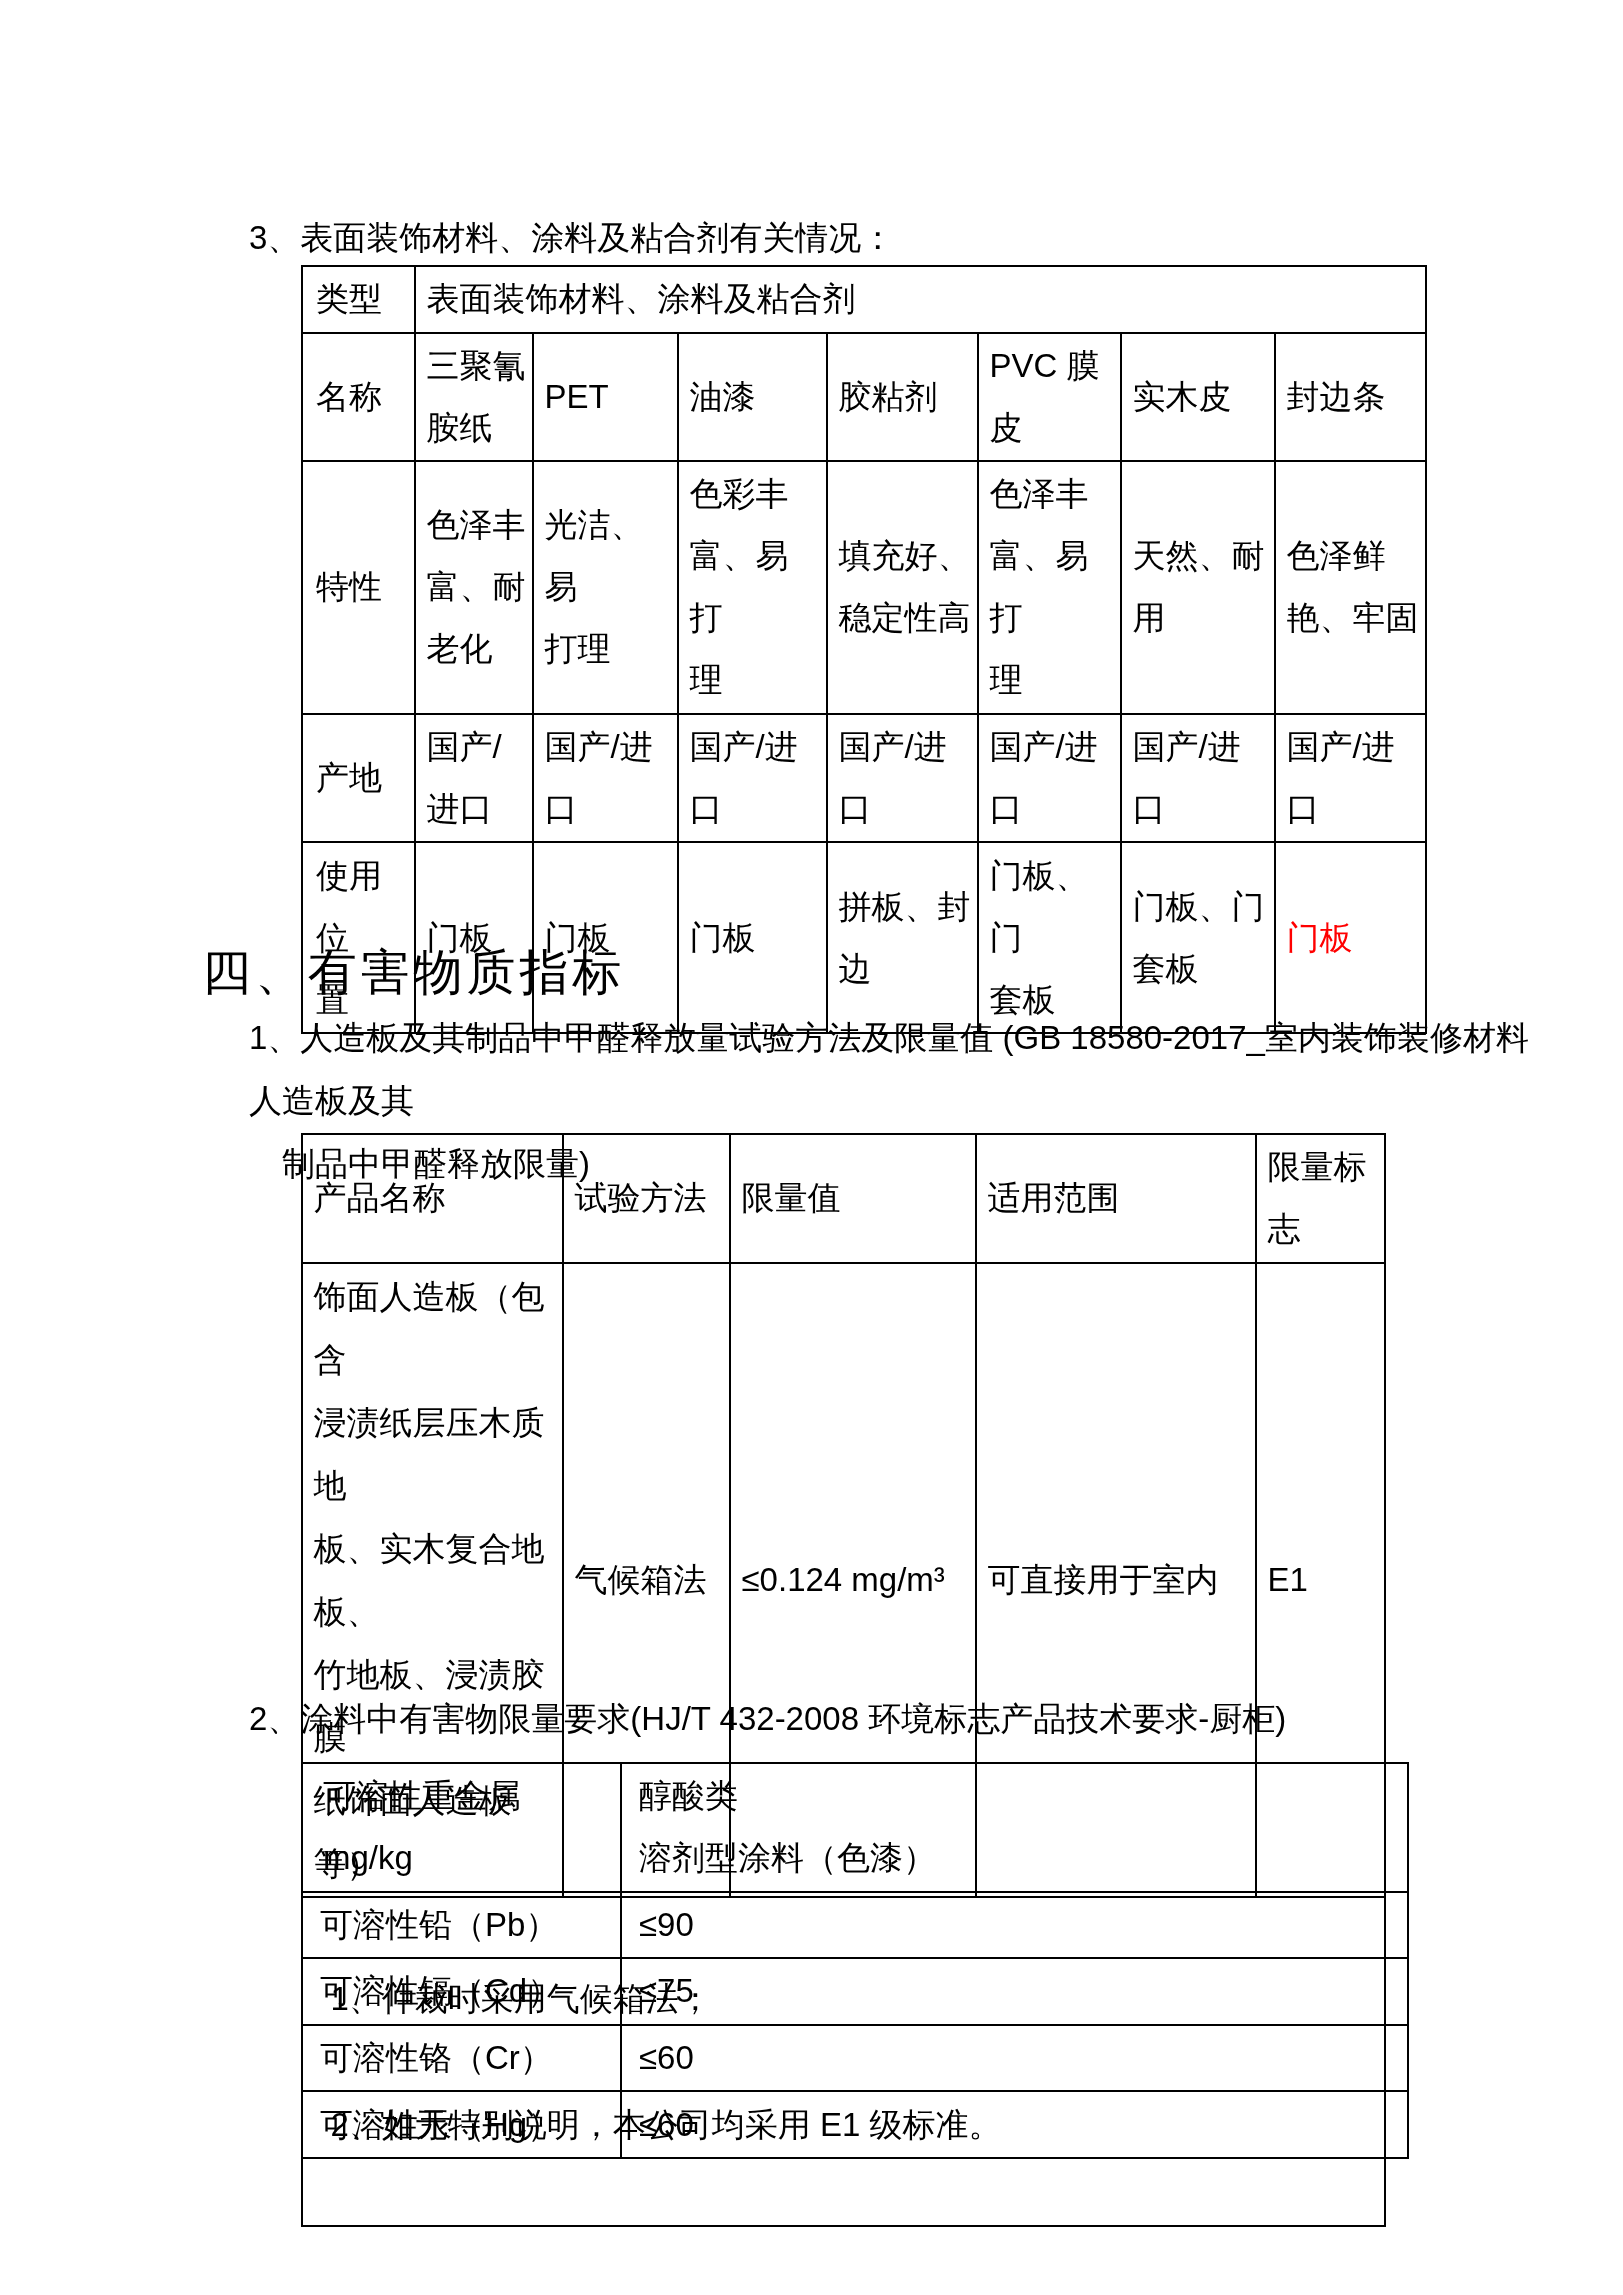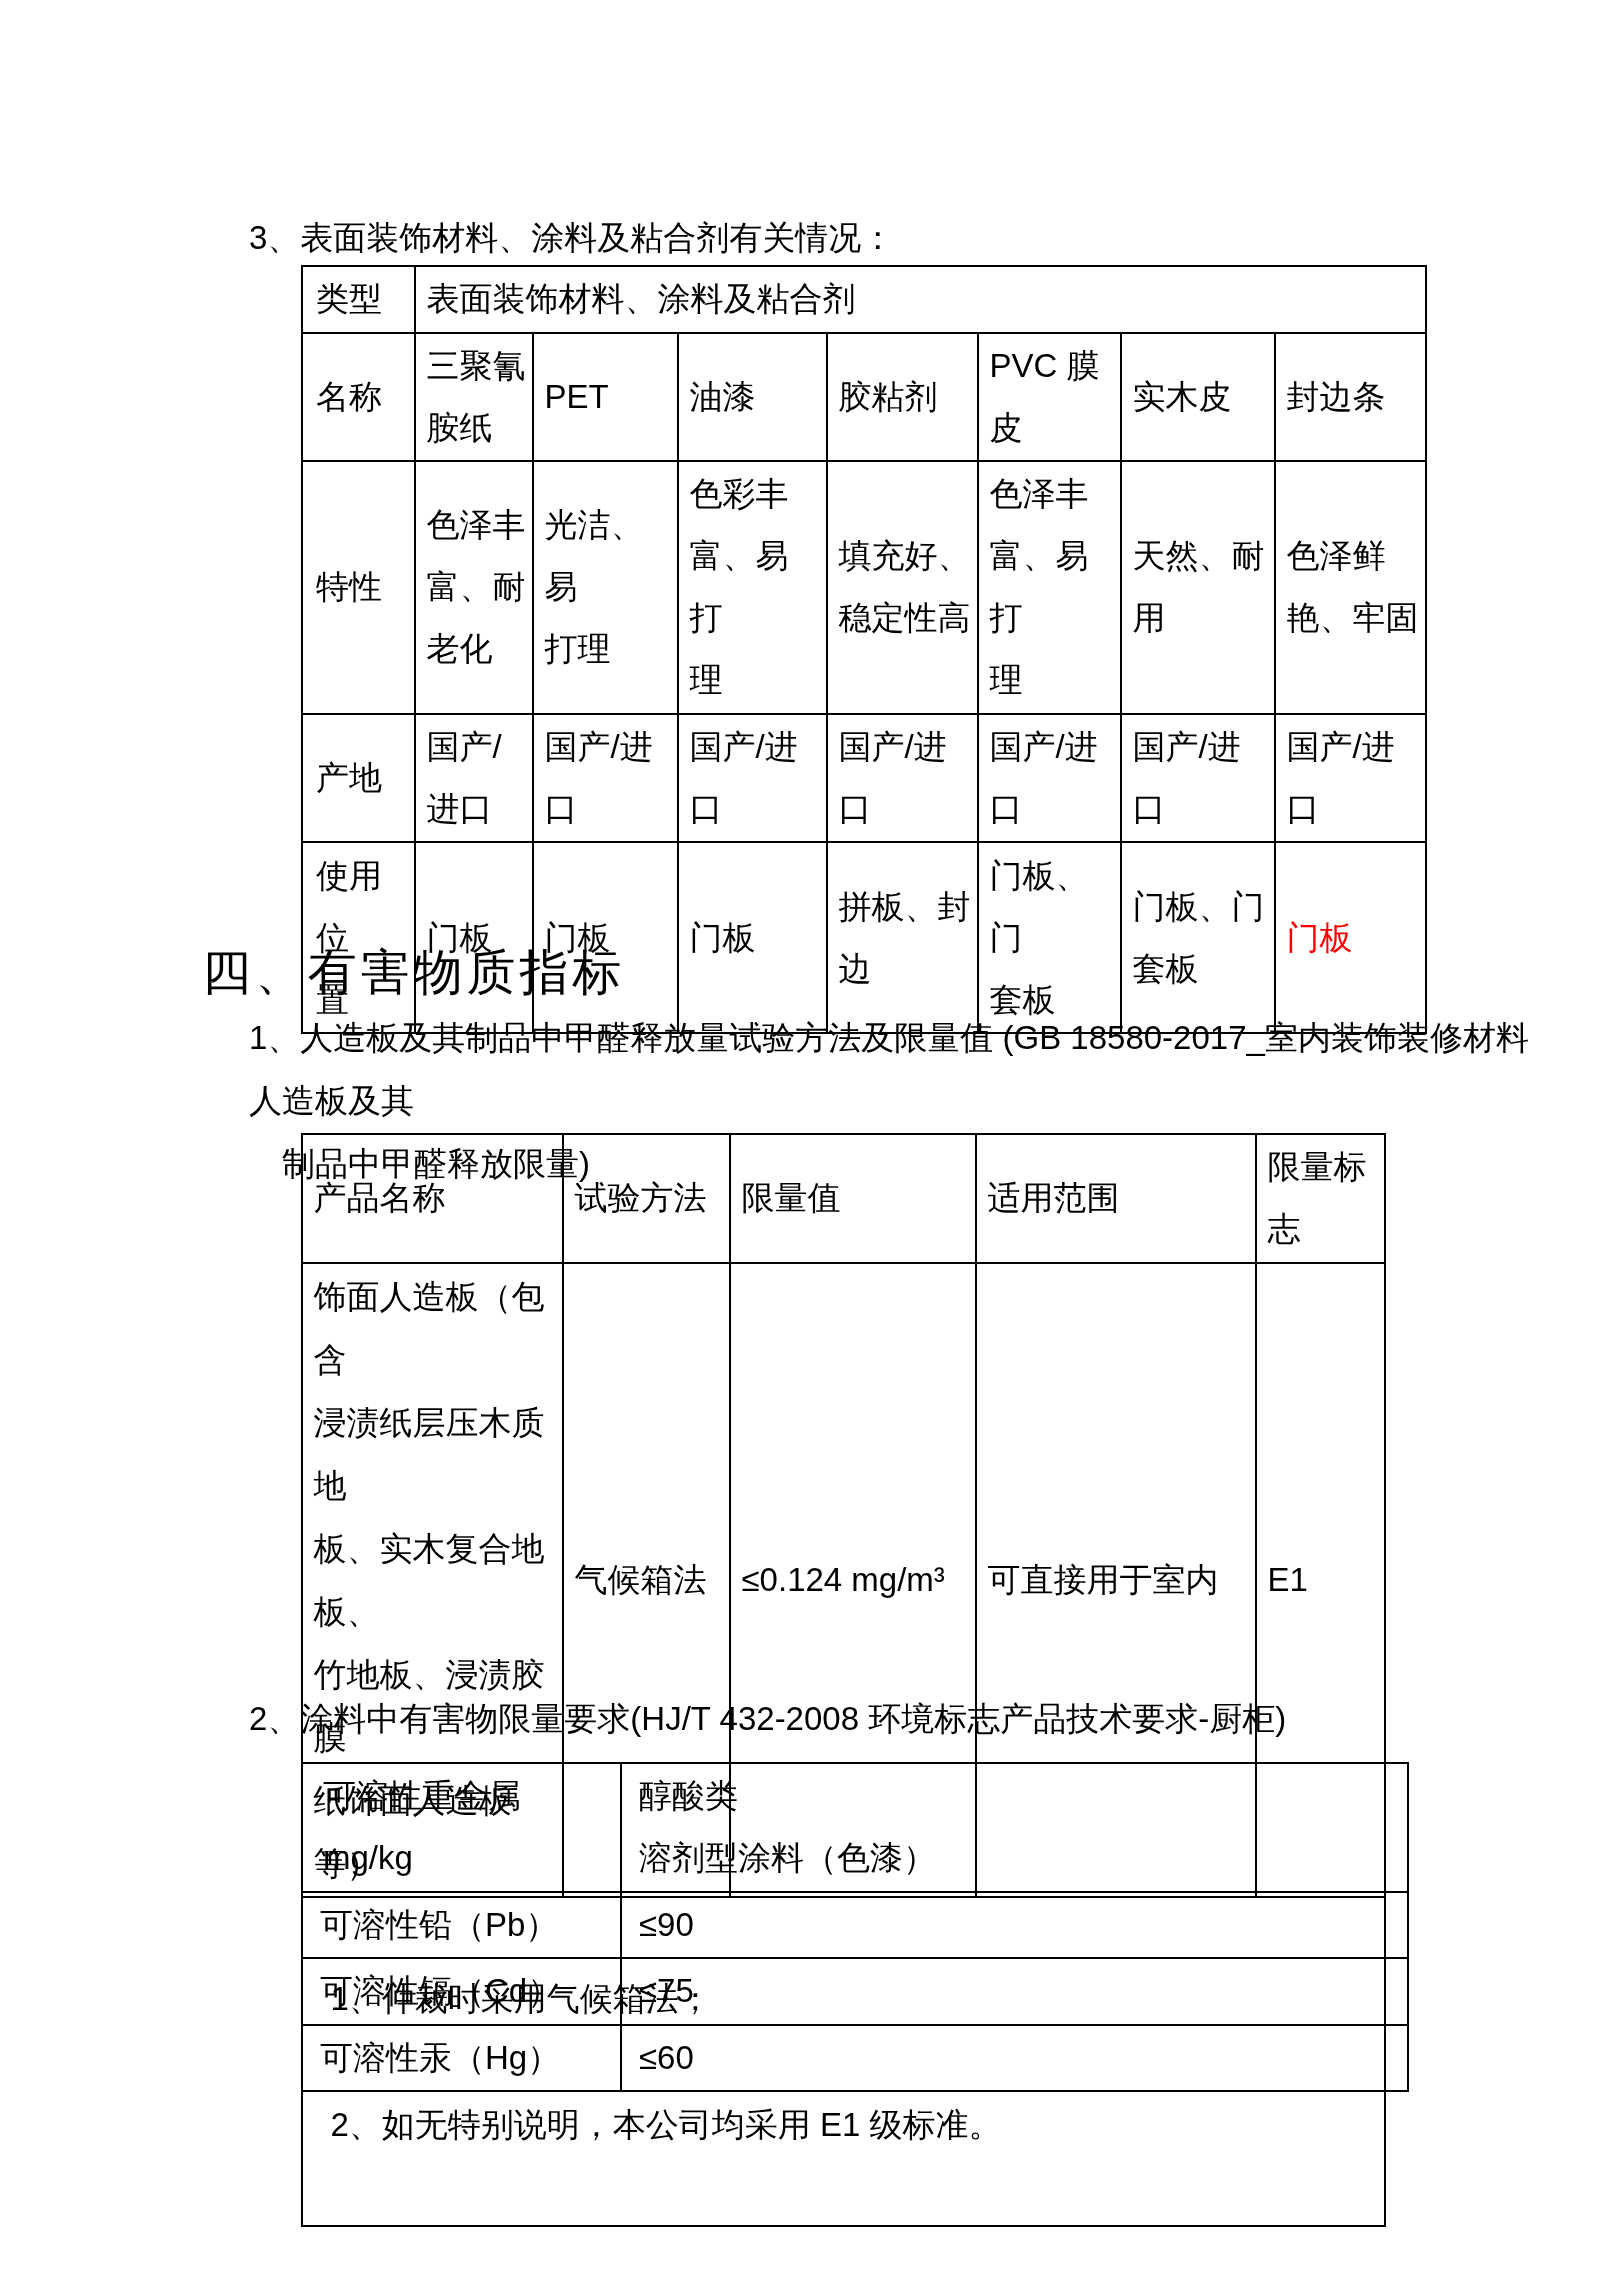--- a/index.html
+++ b/index.html
@@ -174,18 +174,22 @@
   </tr>
   <tr style="height:60px;">
     <td class="pad45">可溶性铅（Pb）</td>
     <td class="pad45">≤90</td>
   </tr>
   <tr style="height:60px;">
     <td class="pad45">可溶性镉（Cd）</td>
     <td class="pad45">≤75</td>
   </tr>
   <tr style="height:60px;">
+    <td class="pad45">可溶性铬（Cr）</td>
+    <td class="pad45">≤60</td>
+  </tr>
+  <tr style="height:60px;">
     <td class="pad45">可溶性汞（Hg）</td>
     <td class="pad45">≤60</td>
   </tr>
 </tbody>
   </table>
 
 
 </body></html>

